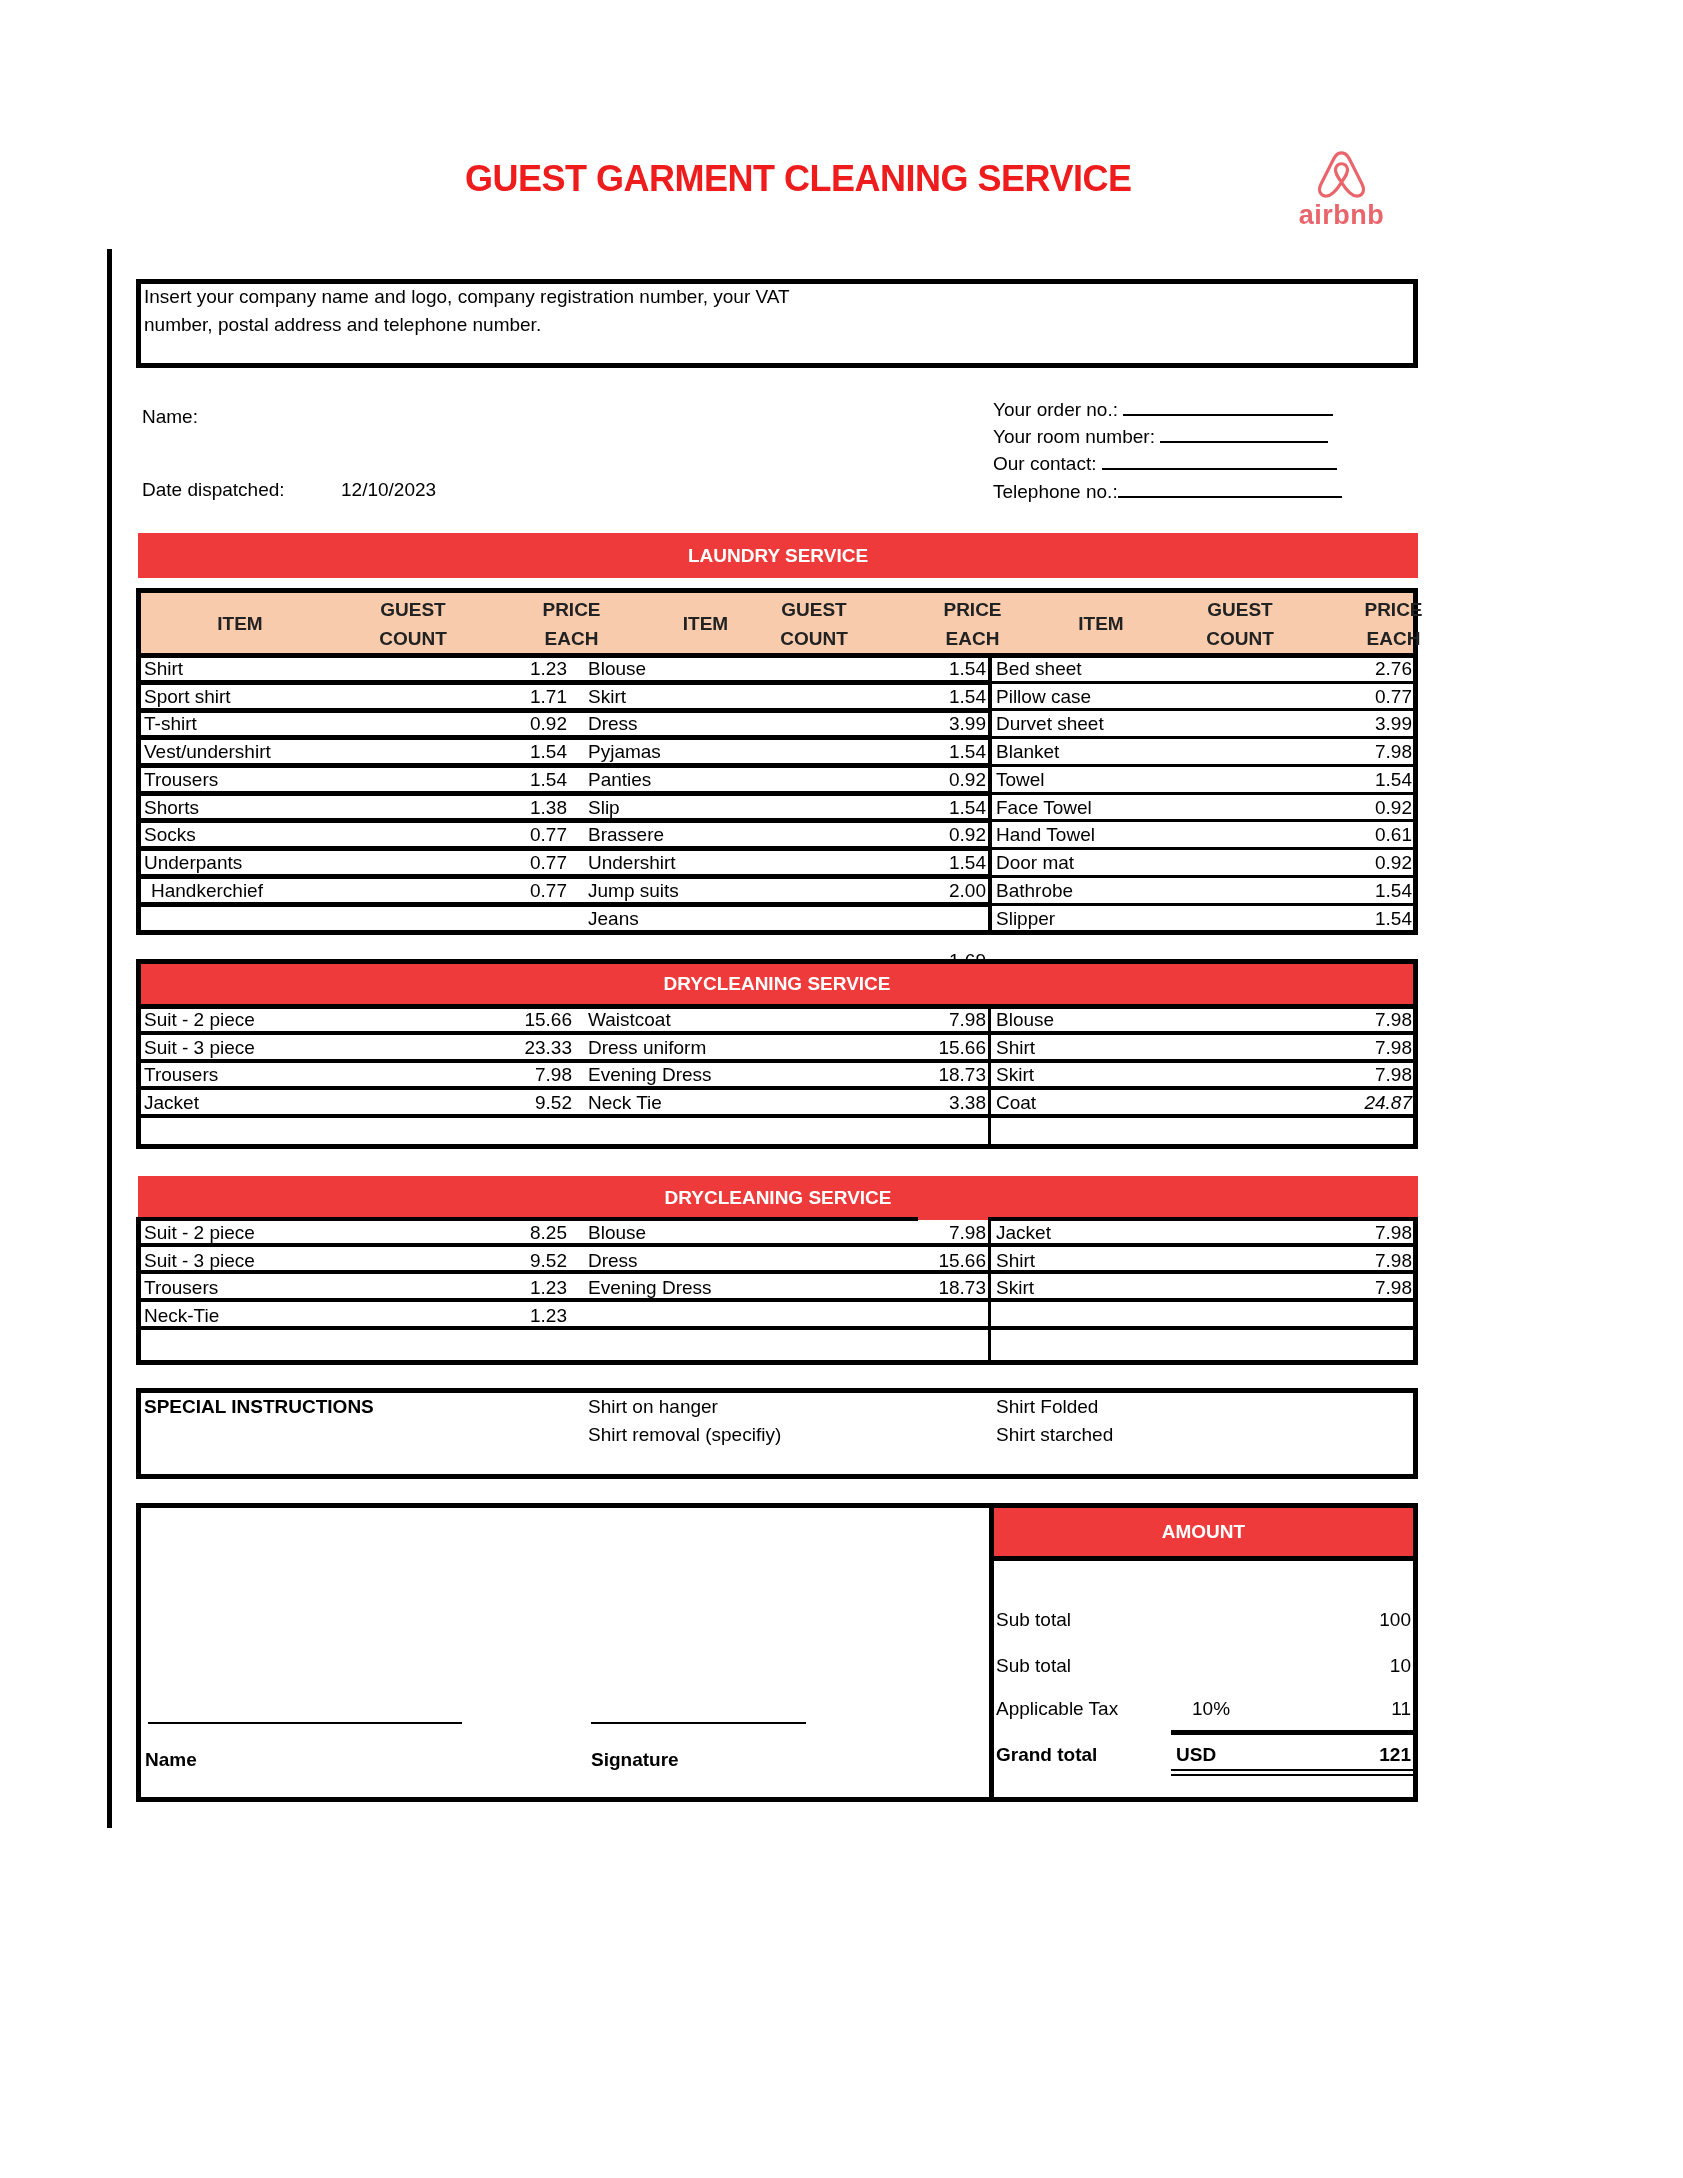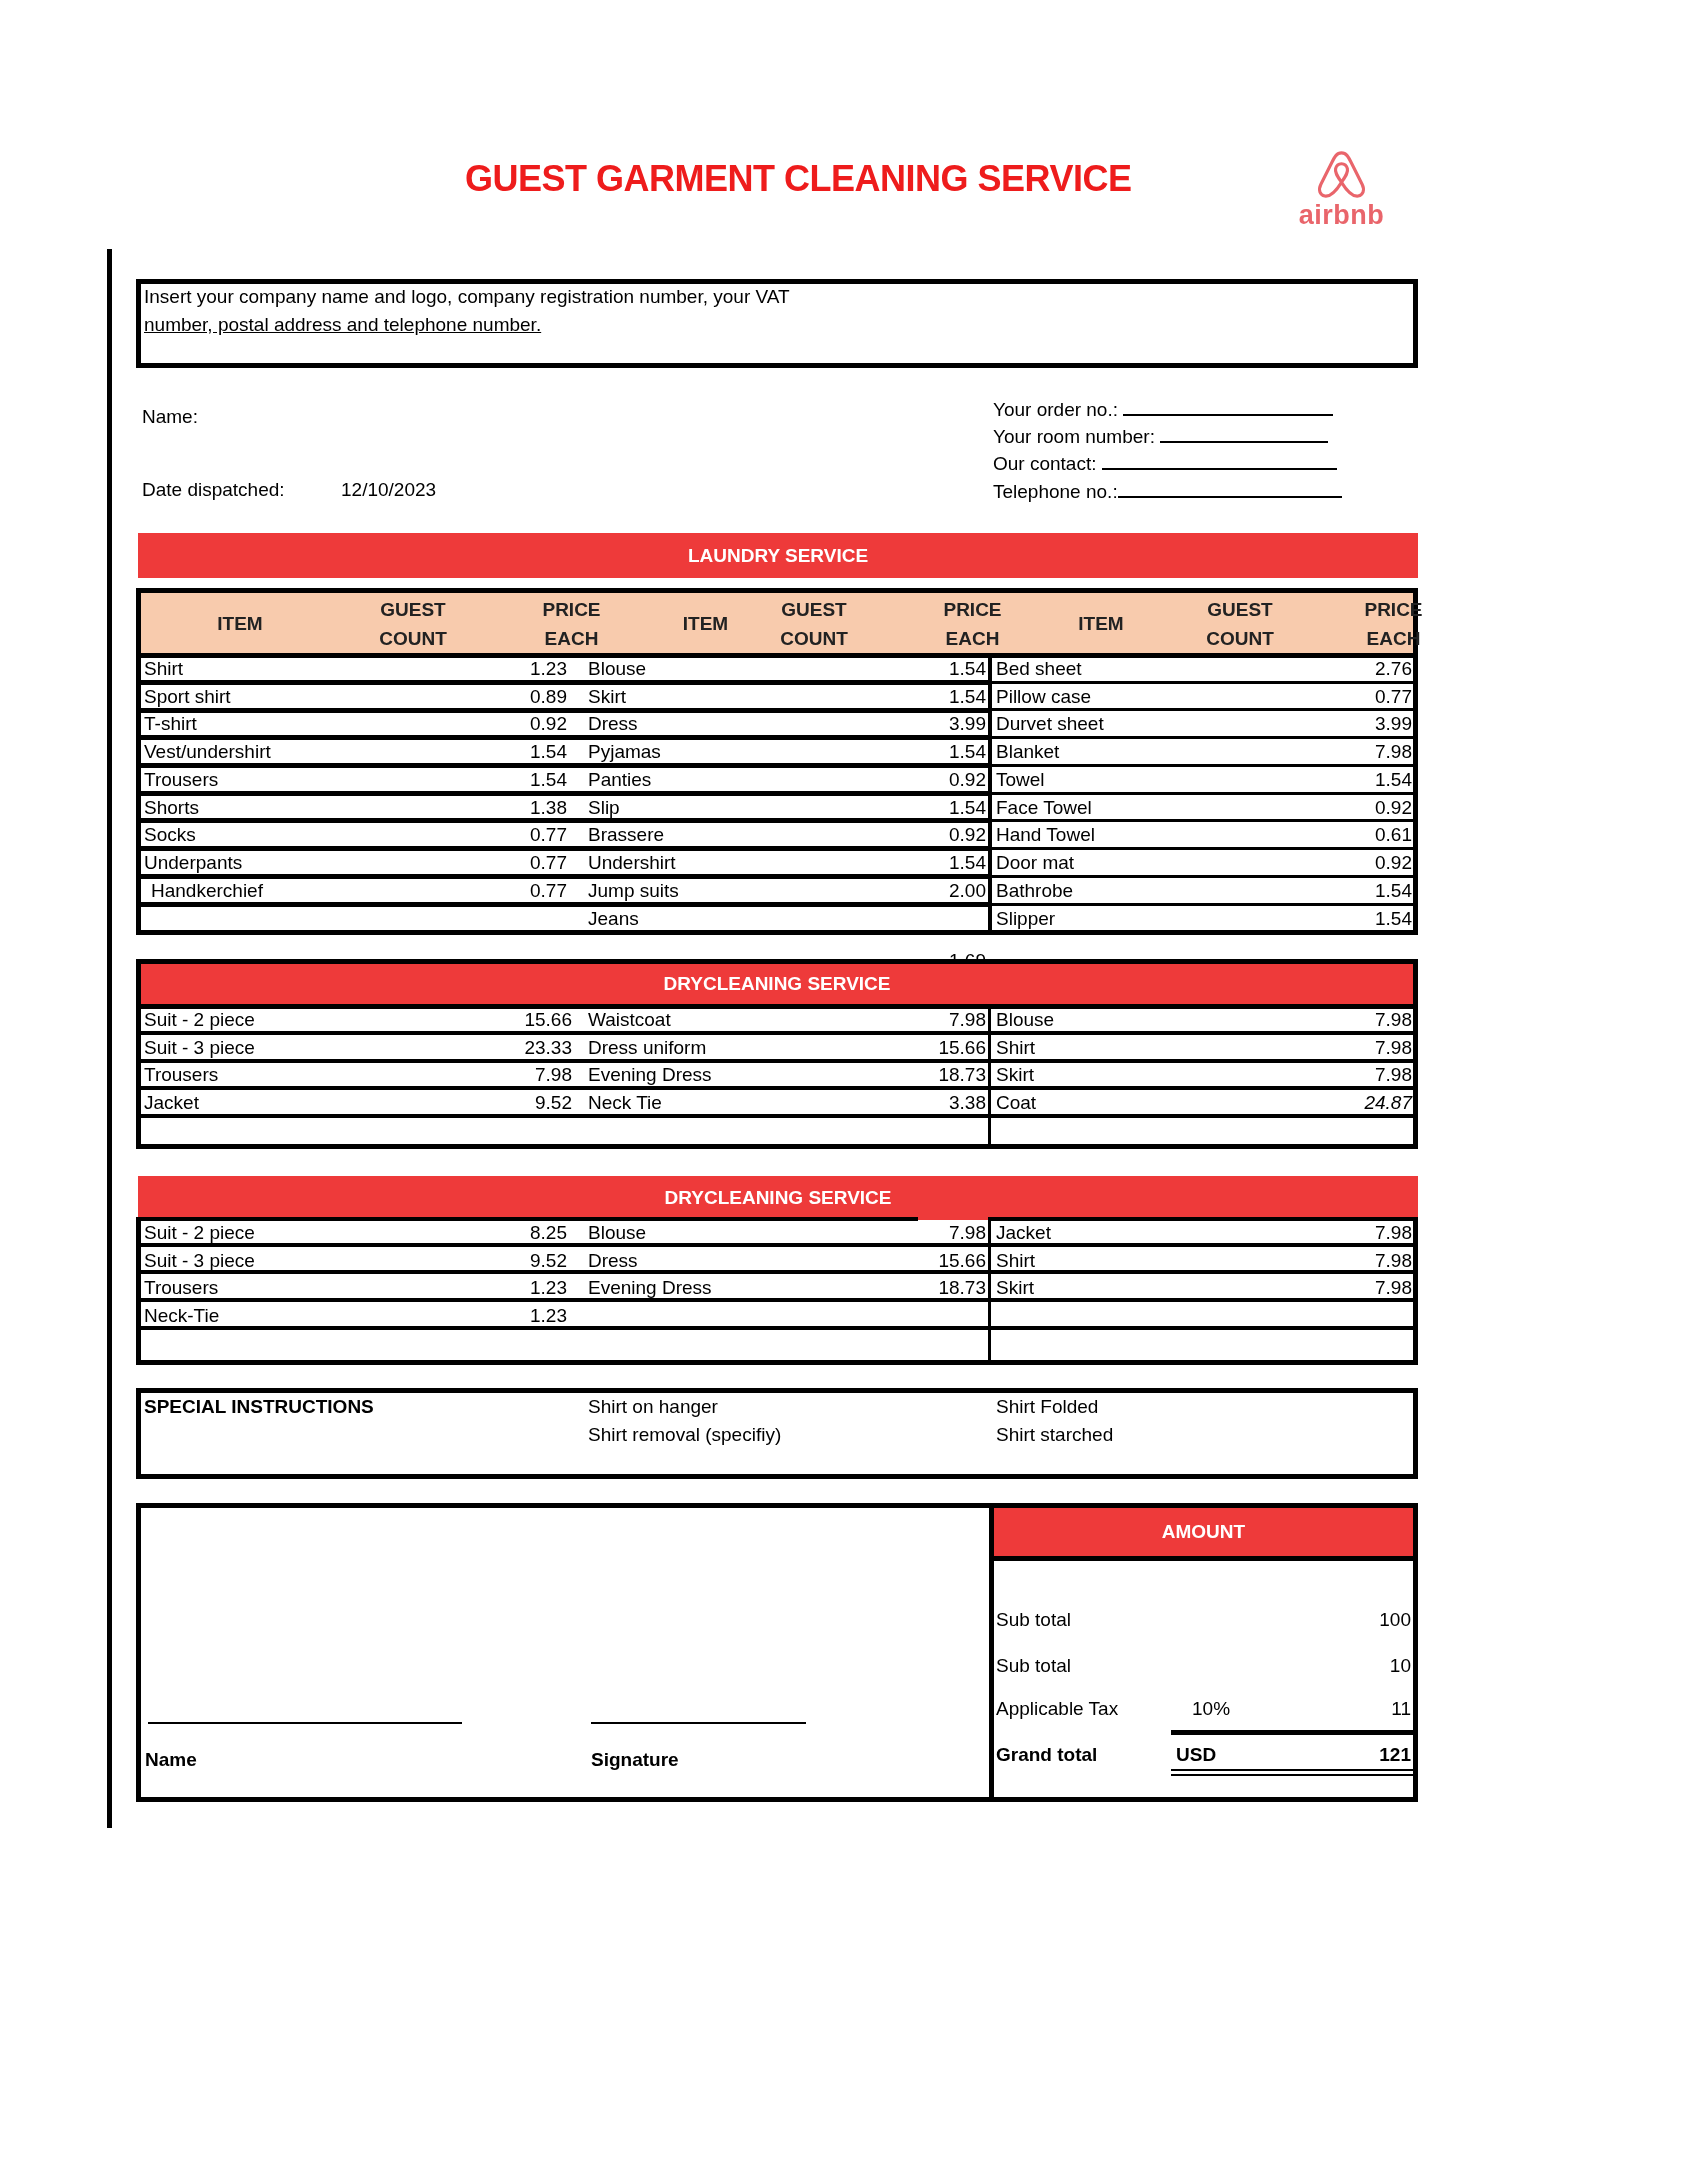--- a/index.html
+++ b/index.html
@@ -29,21 +29,21 @@
     <path d="M55 4 C50 4 48 8 45 14 L34 36 C31 42 33 47 38 48 C44 49 50 42 55 34 C60 42 66 49 72 48 C77 47 79 42 76 36 L65 14 C62 8 60 4 55 4 Z" fill="none" stroke="#e9656b" stroke-width="3.2"></path>
     <path d="M55 34 C51 28 48 24 49 20 C50 16 53 15 55 15 C57 15 60 16 61 20 C62 24 59 28 55 34 Z" fill="none" stroke="#e9656b" stroke-width="3.2"></path>
   </svg>
   <div class="logo-word">airbnb</div>
 </div>
 
 <div class="abs vline"></div>
 
 <div class="abs box" style="left:136px; top:279px; width:1282px; height:89px;">
   <div class="abs txt" style="left:3px; top:2px;">Insert your company name and logo, company registration number, your VAT</div>
-  <div class="abs txt" style="left:3px; top:30px;text-decoration:underline;">number, postal address and telephone number.</div>
+  <div class="abs txt" style="left:3px; top:30px;">number, postal address and telephone number.</div>
 </div>
 
 <div class="abs txt" style="left:142px; top:396px;margin-top:10px;">Name:</div>
 <div class="abs txt" style="left:337px; top:396px; width:495px;"></div>
 <div class="abs txt" style="left:142px; top:479px;">Date dispatched:</div>
 <div class="abs txt" style="left:341px; top:479px;">12/10/2023</div>
 
 <div class="abs txt" style="left:993px; top:396px;">
   <span>Your order no.:</span>
   <span class="uline" style="width:210px;"></span>
@@ -103,21 +103,21 @@
     <div class="row" style="top:-3px; width:1272px;">
       <div class="cell" style="left:3px;">Shirt</div>
       <div class="cell num" style="left:297px; width:129px;">1.23</div>
       <div class="cell" style="left:447px;">Blouse</div>
       <div class="cell num" style="left:713px; width:132px;">1.54</div>
       <div class="cell" style="left:855px;">Bed sheet</div>
       <div class="cell num" style="left:1139px; width:132px;">2.76</div>
     </div>
     <div class="row" style="top:25px; width:1272px;">
       <div class="cell" style="left:3px;">Sport shirt</div>
-      <div class="cell num" style="left:297px; width:129px;">0.89</div>
+      <div class="cell num" style="left:297px; width:129px;">1.71</div>
       <div class="cell" style="left:447px;">Skirt</div>
       <div class="cell num" style="left:713px; width:132px;">1.54</div>
       <div class="cell" style="left:855px;">Pillow case</div>
       <div class="cell num" style="left:1139px; width:132px;">0.77</div>
     </div>
     <div class="row" style="top:52px; width:1272px;">
       <div class="cell" style="left:3px;">T-shirt</div>
       <div class="cell num" style="left:297px; width:129px;">0.92</div>
       <div class="cell" style="left:447px;">Dress</div>
       <div class="cell num" style="left:713px; width:132px;">3.99</div>

